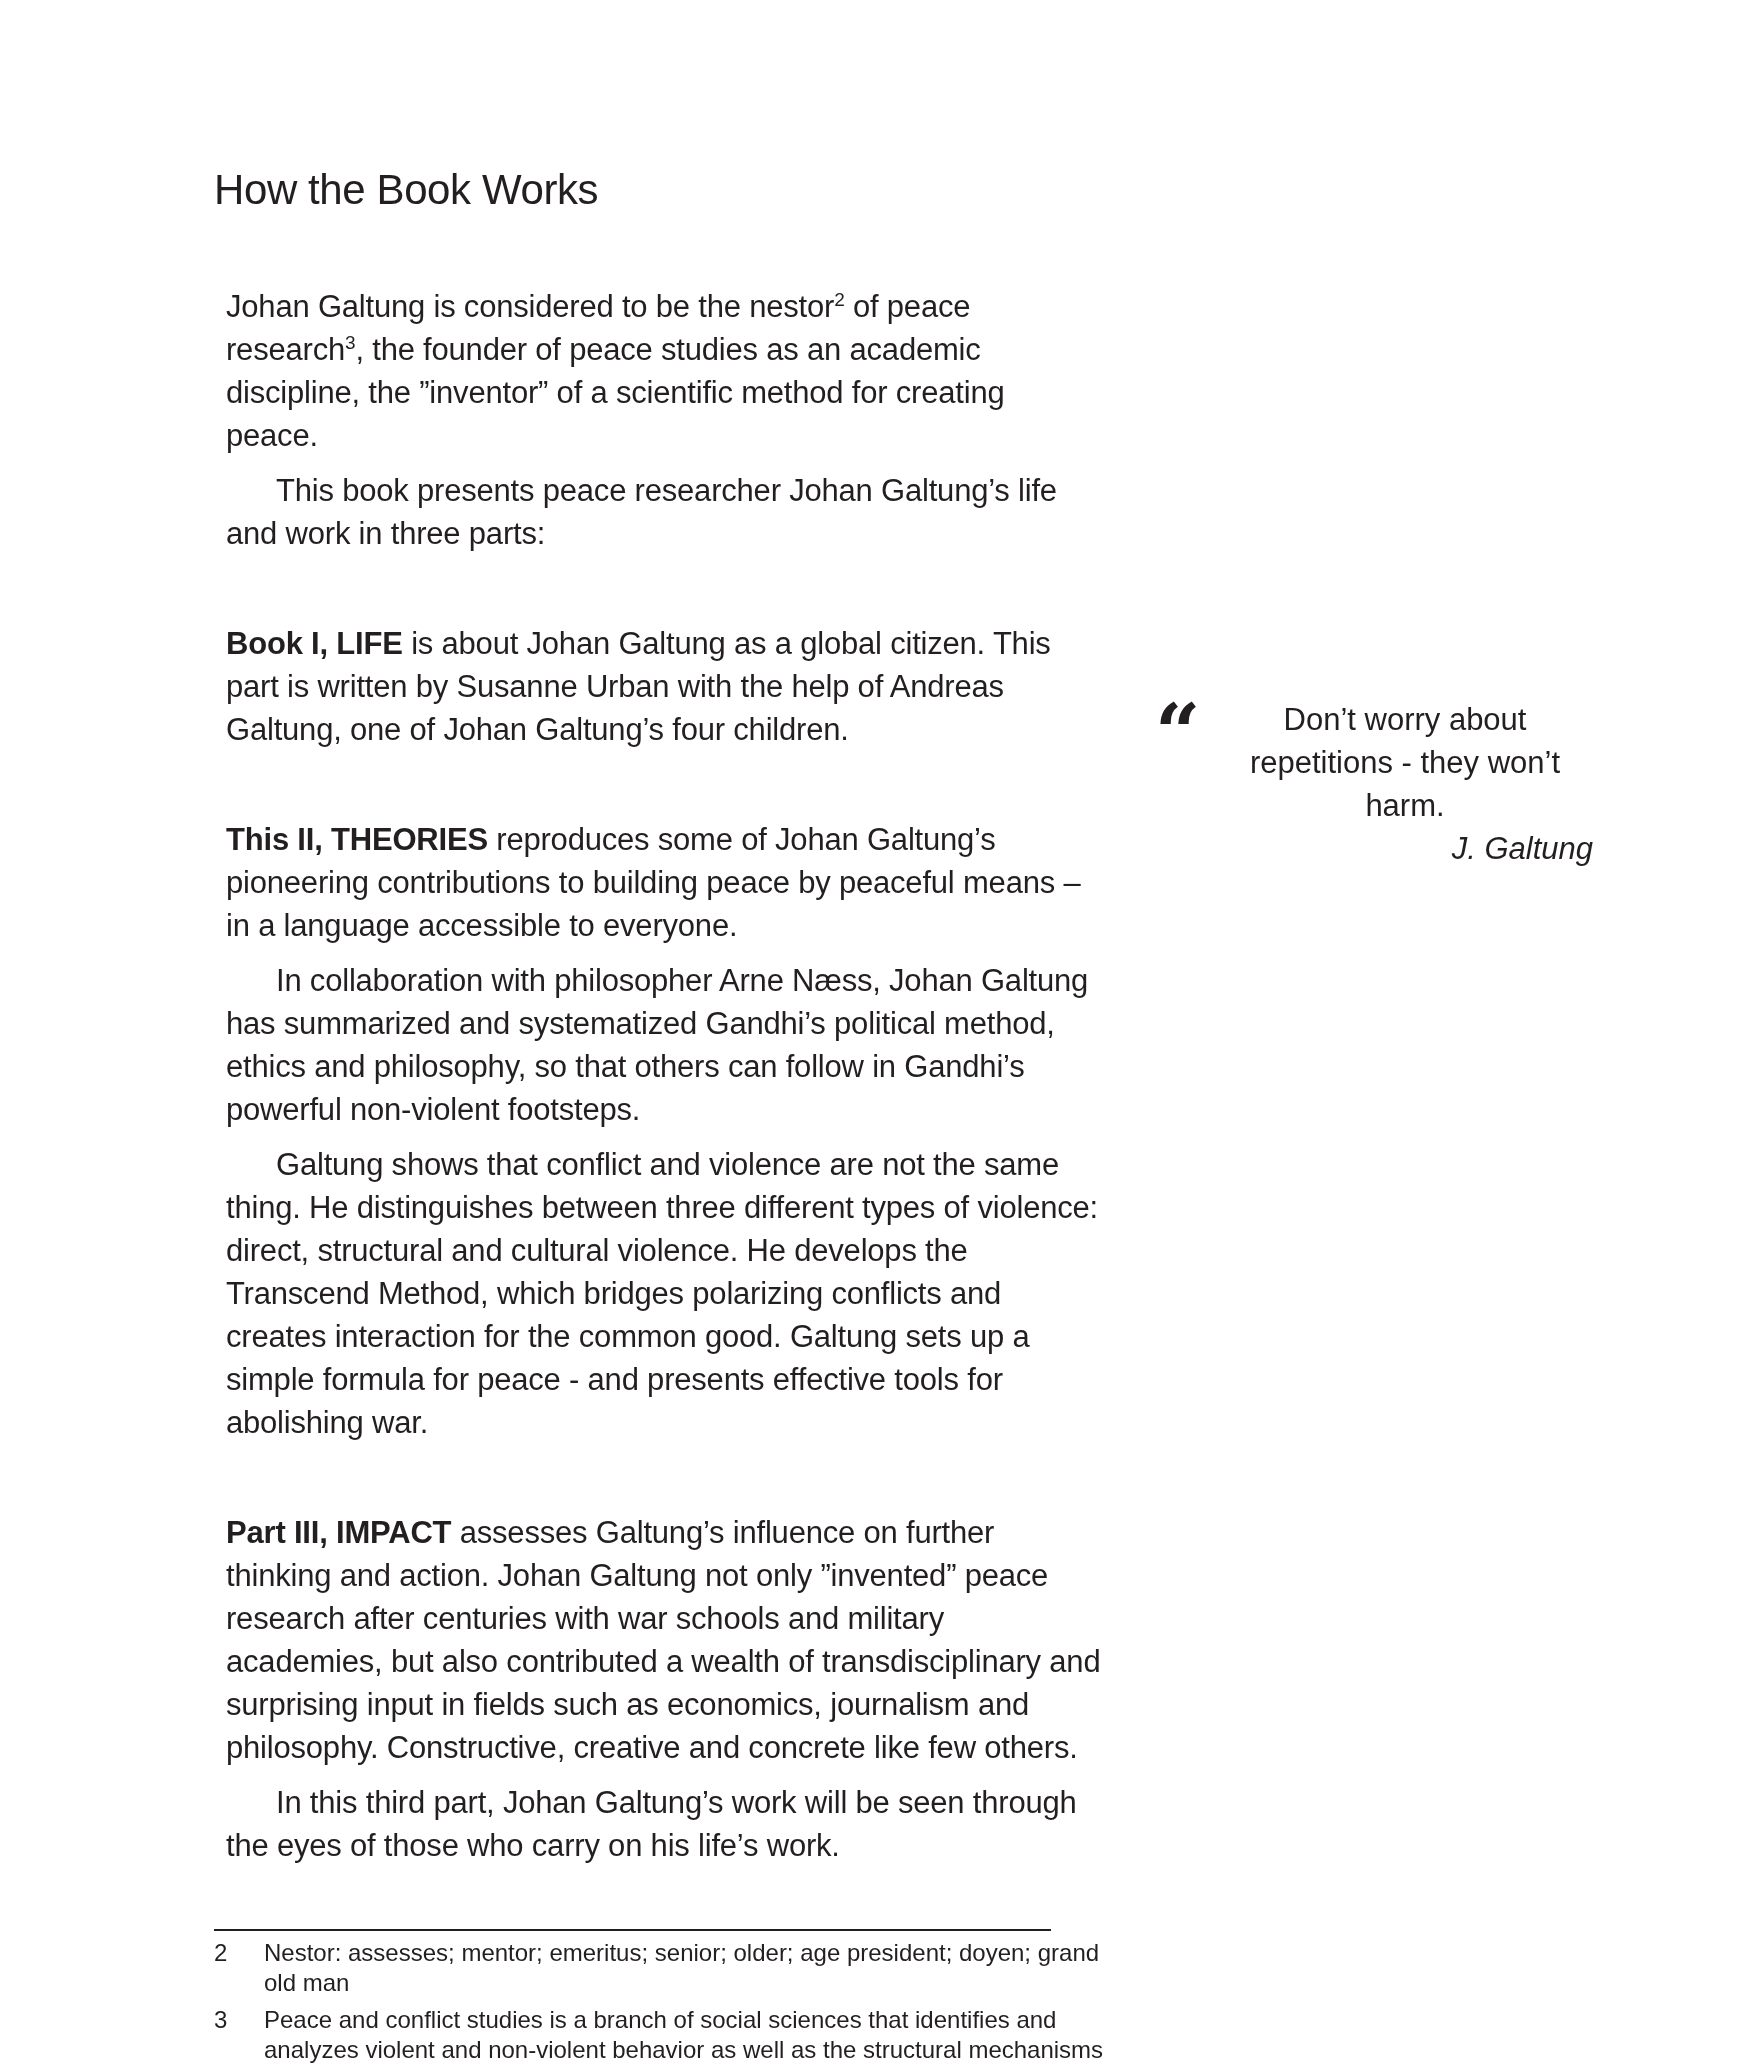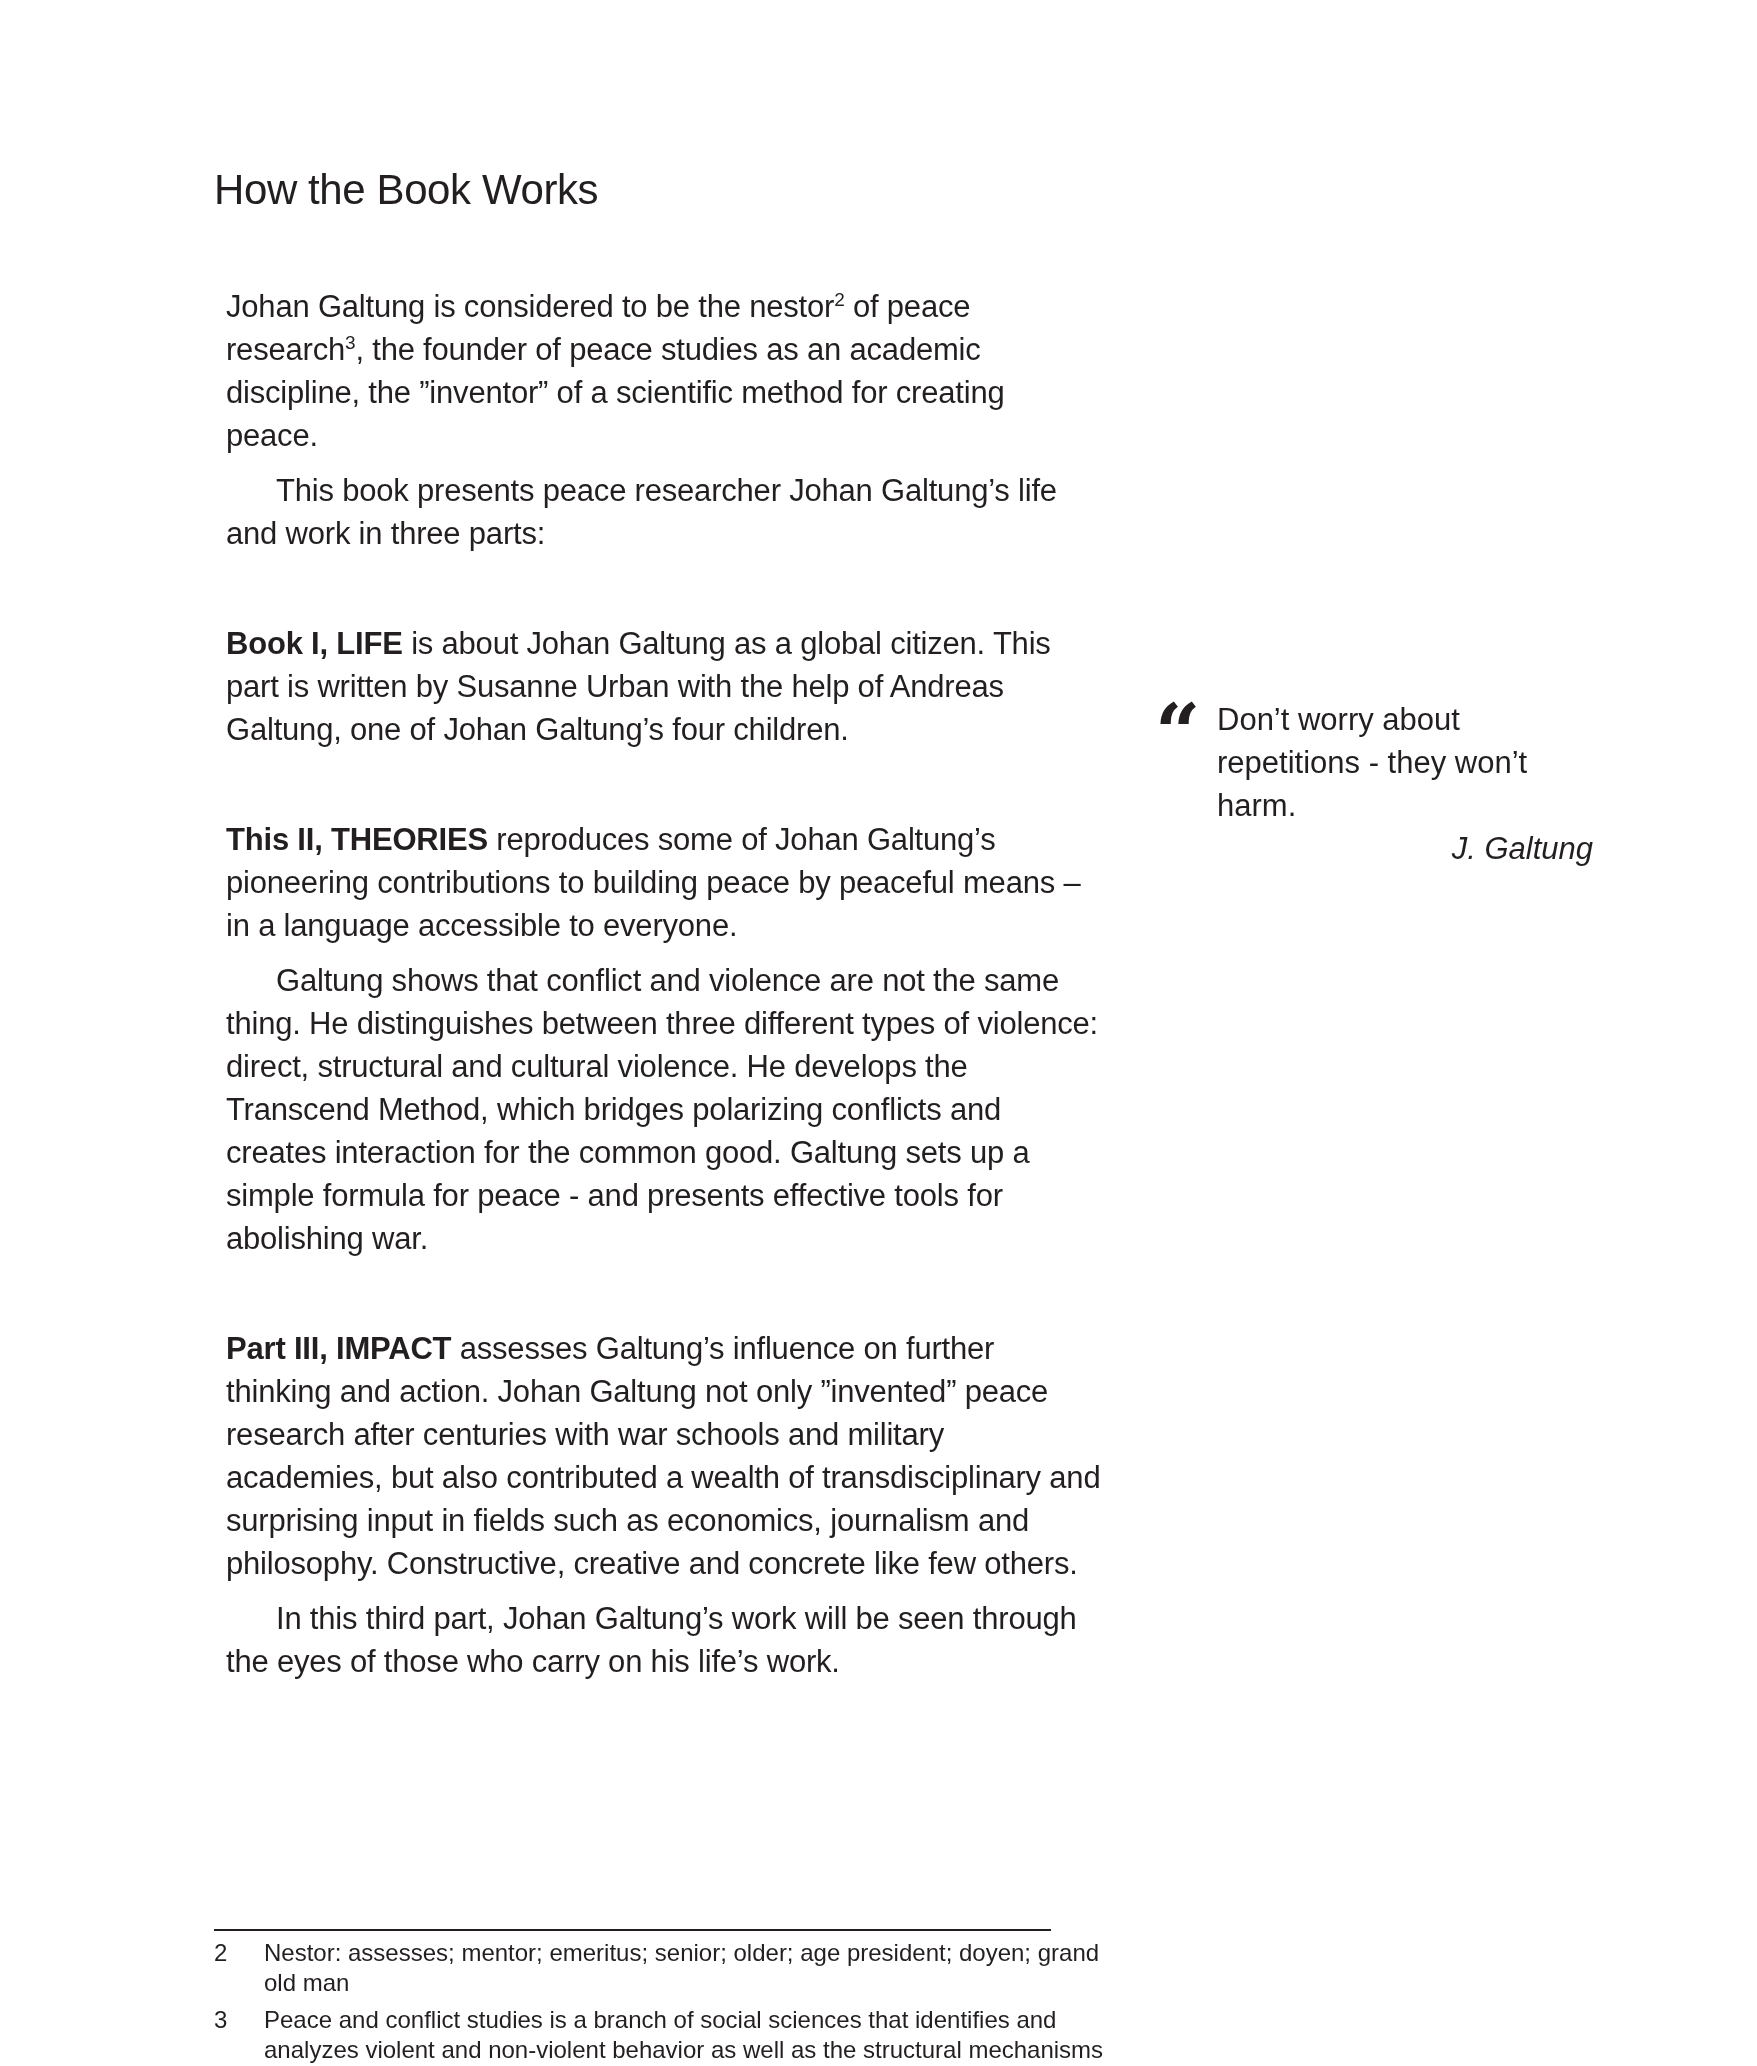--- a/index.html
+++ b/index.html
@@ -12,21 +12,21 @@
           line-height: 43px; letter-spacing: -0.2px; }
   .main p { margin: 12px; }
   .indent { text-indent: 50px; }
   .gap { height: 43px; }
   .lead { font-weight: bold; }
   sup { font-size: 19px; line-height: 0; vertical-align: 10.7px; }
   .quote { position: absolute; left: 1155px; top: 698px; width: 438px; font-size: 31px;
            line-height: 43px; }
   .quote-mark { position: absolute; left: 0; top: -5px; font-family: "DejaVu Serif", serif;
                 font-weight: bold; font-size: 79px; line-height: 1; color: #231f20; }
-  .quote-text { padding-left: 62px; text-indent: 0; }
+  .quote-text { padding-left: 62px; text-indent: 0; text-align: center; }
   .quote-attrib { text-align: right; font-style: italic; margin-top: 0; }
   .rule { position: absolute; left: 214px; top: 1929px; width: 837px; height: 0;
           border-top: 2.1px solid #231f20; }
   .footnotes { position: absolute; left: 214px; top: 1938px; width: 909px; font-size: 24px;
                line-height: 30px; }
   .fn { display: flex; margin-bottom: 7.4px; }
   .fn-num { width: 50px; flex: none; }
   .fn-text { flex: 1; }
 </style>
 </head>
@@ -38,20 +38,21 @@
 
   <div class="main">
     <p><span>Johan Galtung is considered to be the nestor</span><sup>2</sup><span> of peace research</span><sup>3</sup><span>, the founder of peace studies as an academic discipline, the ”inventor” of a scientific method for creating peace.</span></p>
     <p class="indent">This book presents peace researcher Johan Galtung’s life and work in three parts:</p>
     <div class="gap"></div>
 
     <p><span class="lead">Book I, LIFE</span><span> is about Johan Galtung as a global citizen. This part is written by Susanne Urban with the help of Andreas Galtung, one of Johan Galtung’s four children.</span></p>
     <div class="gap"></div>
 
     <p><span class="lead">This II, THEORIES</span><span> reproduces some of Johan Galtung’s pioneering contributions to building peace by peaceful means – in a language accessible to everyone.</span></p>
+    <p class="indent">In collaboration with philosopher Arne Næss, Johan Galtung has summarized and systematized Gandhi’s political method, ethics and philosophy, so that others can follow in Gandhi’s powerful non-violent footsteps.</p>
     <p class="indent">Galtung shows that conflict and violence are not the same thing. He distinguishes between three different types of violence: direct, structural and cultural violence. He develops the Transcend Method, which bridges polarizing conflicts and creates interaction for the common good. Galtung sets up a simple formula for peace - and presents effective tools for abolishing war.</p>
     <div class="gap"></div>
 
     <p><span class="lead">Part III, IMPACT</span><span> assesses Galtung’s influence on further thinking and action. Johan Galtung not only ”invented” peace research after centuries with war schools and military academies, but also contributed a wealth of transdisciplinary and surprising input in fields such as economics, journalism and philosophy. Constructive, creative and concrete like few others.</span></p>
     <p class="indent">In this third part, Johan Galtung’s work will be seen through the eyes of those who carry on his life’s work.</p>
   </div>
 
   <div class="quote">
     <span class="quote-mark">“</span>
     <div class="quote-text">Don’t worry about repetitions - they won’t harm.</div>

